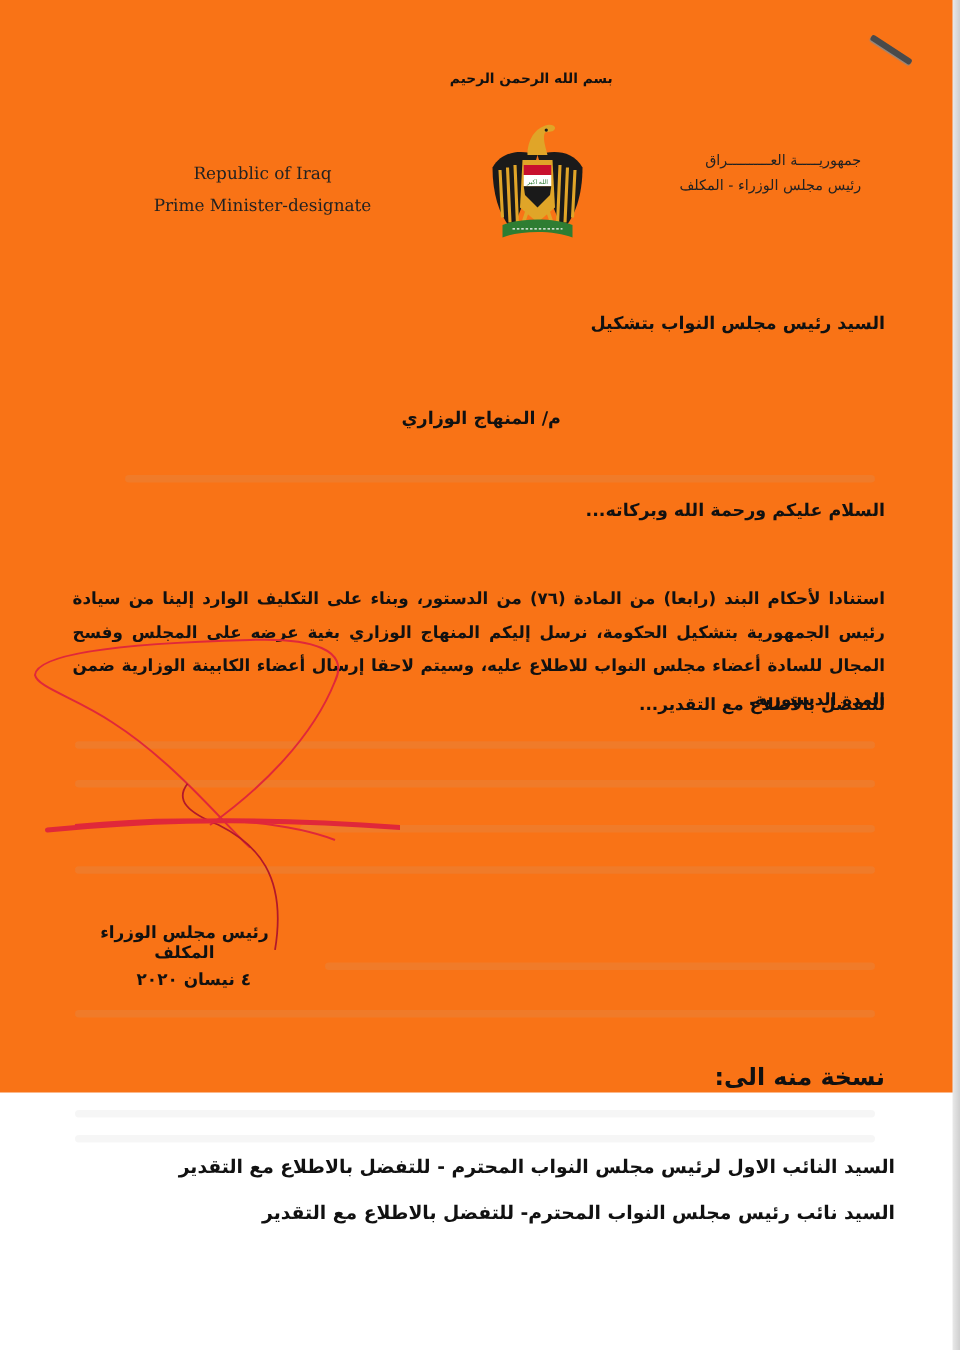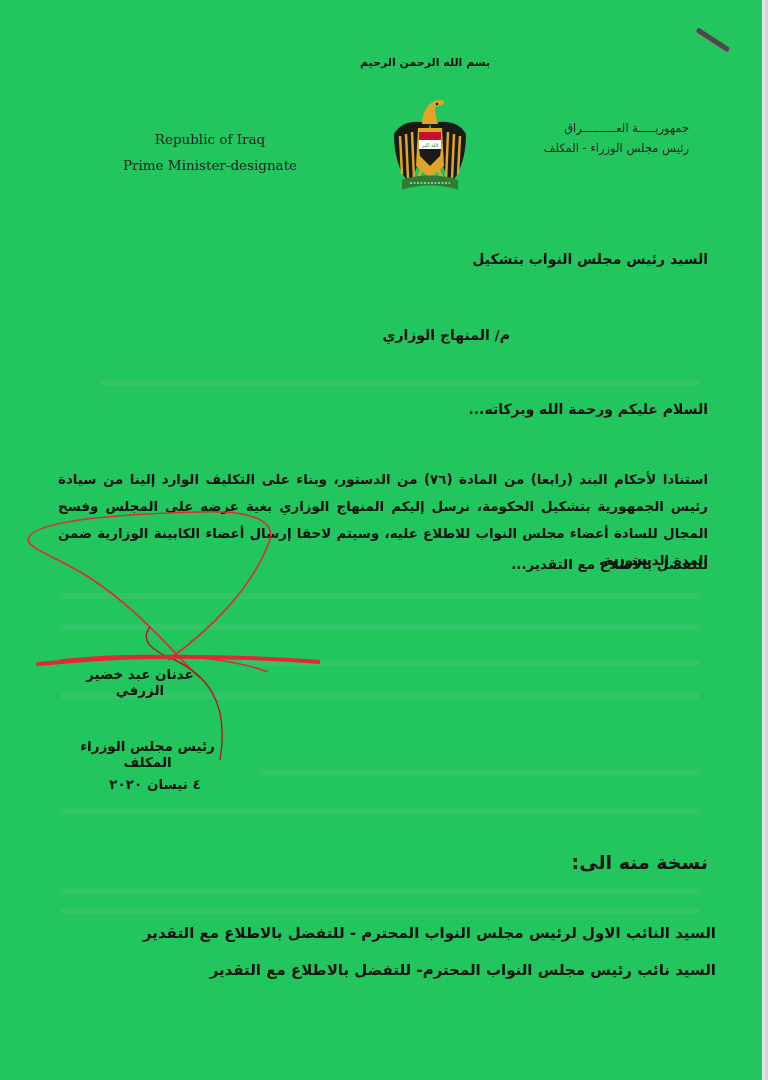--- a/index.html
+++ b/index.html
@@ -1,28 +1,28 @@
 <!DOCTYPE html>
 <html><head>
   <meta charset="utf-8">
   <style>
     * { box-sizing: border-box; margin: 0; padding: 0; }
     html, body { width: 768px; height: 1080px; background: #ffffff; overflow: hidden; }
     body { position: relative; font-family: "Liberation Sans", "DejaVu Sans", sans-serif; color: #111; }
-    .page { position: absolute; left: 0; top: 0; width: 768px; height: 1080px; background: #22c55e; }
+    .page { position: absolute; left: 0; top: 0; width: 768px; height: 874px; background: #f97316; }
     .right-edge { position: absolute; right: 0; top: 0; width: 6px; height: 1080px; background: linear-gradient(to right, #e9e9e9, #cfcfcf); }
     .staple { position: absolute; left: 697px; top: 27px; width: 38px; height: 5px; background: #4a4a4a; border-radius: 2px; transform: rotate(33deg); transform-origin: left center; box-shadow: 0 1px 1px #888; }
     .ar { direction: rtl; unicode-bidi: embed; font-family: "DejaVu Sans", "Liberation Sans", sans-serif; }
     .abs { position: absolute; }
     .basmala { left: 340px; top: 56px; width: 170px; text-align: center; font-size: 11px; font-weight: bold; }
     .en-head { left: 110px; top: 118px; width: 200px; text-align: center; font-family: "DejaVu Serif", "Liberation Serif", serif; font-size: 13.5px; line-height: 26px; color: #222; margin-top: 8px; }
     .ar-head { left: 504px; top: 118px; width: 185px; text-align: right; font-size: 11.5px; line-height: 20px; color: #222; }
     .emblem { left: 388px; top: 94px; width: 84px; height: 104px; }
     .addressee { right: 60px; top: 251px; font-size: 14px; font-weight: bold; }
-    .subject { left: 260px; width: 250px; top: 327px; text-align: right; font-size: 14px; font-weight: bold; }
+    .subject { left: 260px; width: 250px; top: 327px; text-align: center; font-size: 14px; font-weight: bold; }
     .greeting { right: 60px; top: 401px; font-size: 14px; font-weight: bold; }
     .body-para { right: 60px; top: 430px; width: 650px; font-size: 13.4px; font-weight: bold; line-height: 27px; text-align: justify; text-align-last: right; margin-top: 36px; }
     .closing { right: 60px; top: 556px; font-size: 13.5px; font-weight: bold; }
     .sig-name { left: 60px; width: 160px; top: 666px; text-align: center; font-size: 13.5px; font-weight: bold; }
     .sig-title { left: 60px; width: 175px; top: 738px; text-align: center; font-size: 13.5px; font-weight: bold; }
     .sig-date { left: 90px; width: 130px; top: 776px; text-align: center; font-size: 13.5px; font-weight: bold; }
     .cc-label { right: 60px; top: 851px; font-size: 19px; font-weight: bold; }
     .cc-item { right: 52px; font-size: 15px; font-weight: bold; }
     .cc-1 { top: 924px; }
     .cc-2 { top: 961px; }
@@ -85,21 +85,20 @@
   <div class="abs ar addressee">السيد رئيس مجلس النواب بتشكيل</div>
 
   <div class="abs ar subject">م/ المنهاج الوزاري</div>
 
   <div class="abs ar greeting">السلام عليكم ورحمة الله وبركاته...</div>
 
   <div class="abs ar body-para">استنادا لأحكام البند (رابعا) من المادة (٧٦) من الدستور،  وبناء على التكليف الوارد إلينا من سيادة رئيس الجمهورية بتشكيل الحكومة، نرسل إليكم المنهاج الوزاري بغية عرضه على المجلس وفسح المجال للسادة أعضاء مجلس النواب للاطلاع عليه، وسيتم لاحقا إرسال أعضاء الكابينة الوزارية ضمن المدة الدستورية.</div>
 
   <div class="abs ar closing">للتفضل بالاطلاع مع التقدير...</div>
 
-  <div class="abs ar sig-name">عدنان عبد خضير الزرفي</div>
   <div class="abs ar sig-title">رئيس مجلس الوزراء المكلف</div>
   <div class="abs ar sig-date">٤ نيسان ٢٠٢٠</div>
 
   <svg class="signature" viewBox="0 0 320 260">
     <path d="M200 178 C180 160 140 110 90 78 C60 58 30 50 28 40 C30 20 120 14 200 12 C250 10 280 20 268 45 C250 90 210 130 168 160" fill="none" stroke="#E0283A" stroke-width="1.6"></path>
     <path d="M150 127 C140 140 150 150 175 160 C205 175 230 200 220 260" fill="none" stroke="#B2182B" stroke-width="1.4"></path>
     <path d="M38 164 C100 158 180 152 320 162" fill="none" stroke="#E0283A" stroke-width="4" stroke-linecap="round"></path>
     <path d="M60 160 C140 152 220 154 268 172" fill="none" stroke="#E0283A" stroke-width="1.6"></path>
   </svg>
 

